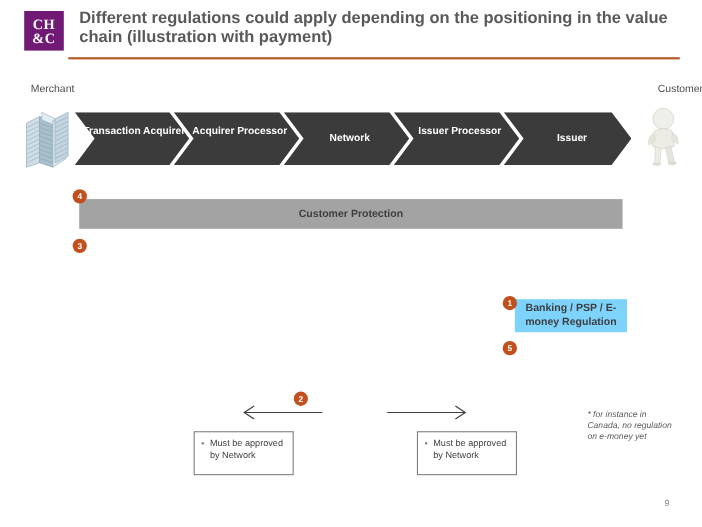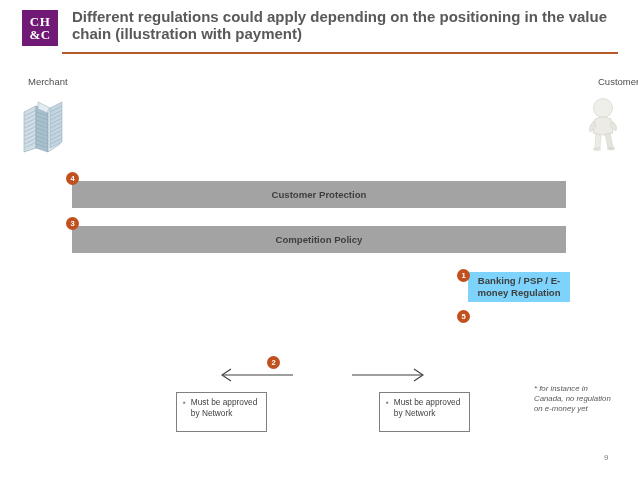--- a/index.html
+++ b/index.html
@@ -122,21 +122,21 @@
     box-sizing:border-box;
   }
   .note-left{left:176px;top:392px;width:91px;height:40px;}
   .note-right{left:379px;top:392px;width:91px;height:40px;}
   .note-row{display:flex;align-items:flex-start;}
   .note-bullet{color:#808080;font-size:8px;margin-right:5px;line-height:11px;}
   .note-text{flex:1;}
 
   
   .footnote{
-    position:absolute;left:534px;top:384px;width:82px;
+    position:absolute;left:534px;top:372px;width:82px;
     font-size:7.8px;line-height:10px;font-style:italic;color:#5a5a5a;
   }
 
   
   .page-num{
     position:absolute;left:604px;top:453px;
     font-size:8px;color:#808080;
   }
 </style>
 </head>
@@ -186,39 +186,57 @@
           <line x1="32.4" y1="26" x2="43.6" y2="20.4"></line>
         <line x1="32.4" y1="30" x2="43.6" y2="24.4"></line>
           <line x1="32.4" y1="34" x2="43.6" y2="28.4"></line>
         <line x1="32.4" y1="38" x2="43.6" y2="32.4"></line>
           <line x1="32.4" y1="42" x2="43.6" y2="36.4"></line>
         <line x1="32.4" y1="46" x2="43.6" y2="40.4"></line>
       </g>
     </svg>
   </div>
 
+  <div class="flow">
+    <svg width="506" height="48" viewBox="0 0 506 48">
+
+      <polygon points="0,0 86,0 104,24 86,48 0,48 18,24" fill="#3b3b3b"></polygon>
+
+      <polygon points="90,0 186,0 204,24 186,48 90,48 108,24" fill="#3b3b3b"></polygon>
+
+      <polygon points="190,0 286,0 304,24 286,48 190,48 208,24" fill="#3b3b3b"></polygon>
+
+      <polygon points="290,0 386,0 404,24 386,48 290,48 308,24" fill="#3b3b3b"></polygon>
+
+      <polygon points="390,0 488,0 506,24 488,48 390,48 408,24" fill="#3b3b3b"></polygon>
+    </svg>
+    <div class="flow-label" style="left:6px;top:12px;">Transaction Acquirer</div>
+    <div class="flow-label" style="left:102px;top:12px;">Acquirer Processor</div>
+    <div class="flow-label" style="left:202px;top:18px;">Network</div>
+    <div class="flow-label" style="left:302px;top:12px;">Issuer Processor</div>
+    <div class="flow-label" style="left:404px;top:18px;">Issuer</div>
+  </div>
 
   <div class="consumer-fig">
     <svg width="44" height="58" viewBox="0 0 44 58">
       <ellipse cx="21" cy="12" rx="9.5" ry="9.5" fill="#efefe9" stroke="#cfcfc6" stroke-width="0.6"></ellipse>
       <path d="M13 23 Q21 19 29 23 L31 37 Q21 41 11 37 Z" fill="#ecece5" stroke="#cfcfc6" stroke-width="0.6"></path>
       <path d="M12 25 Q6 30 8 36 Q11 34 14 31 Z" fill="#e6e6de" stroke="#cfcfc6" stroke-width="0.5"></path>
       <path d="M30 25 Q36 29 34 35 Q31 33 28 30 Z" fill="#e6e6de" stroke="#cfcfc6" stroke-width="0.5"></path>
       <path d="M14 37 L13 52 L18 52 L19 40 Z" fill="#ececE4" stroke="#cfcfc6" stroke-width="0.5"></path>
       <path d="M23 38 L26 52 L31 51 L28 37 Z" fill="#e4e4dc" stroke="#cfcfc6" stroke-width="0.5"></path>
       <ellipse cx="15" cy="53" rx="4" ry="1.8" fill="#e0e0d8"></ellipse>
       <ellipse cx="29" cy="52.5" rx="4" ry="1.8" fill="#dcdcd4"></ellipse>
     </svg>
   </div>
 
   <div class="badge badge-4">4</div>
   <div class="bar bar-protection">Customer Protection</div>
 
   <div class="badge badge-3">3</div>
-  <div class="bar bar-competition">Competition Policy</div>
 
   <div class="badge badge-1">1</div>
   <div class="box box-banking">Banking / PSP / E-money Regulation</div>
 
   <div class="badge badge-5">5</div>
 
   <div class="arrows">
     <svg width="215" height="26" viewBox="0 0 215 26">
       <line x1="8" y1="13" x2="78" y2="13" stroke="#3f3f3f" stroke-width="1.1"></line>
       <polyline points="16,7 7,13 16,19" fill="none" stroke="#3f3f3f" stroke-width="1.1"></polyline>

